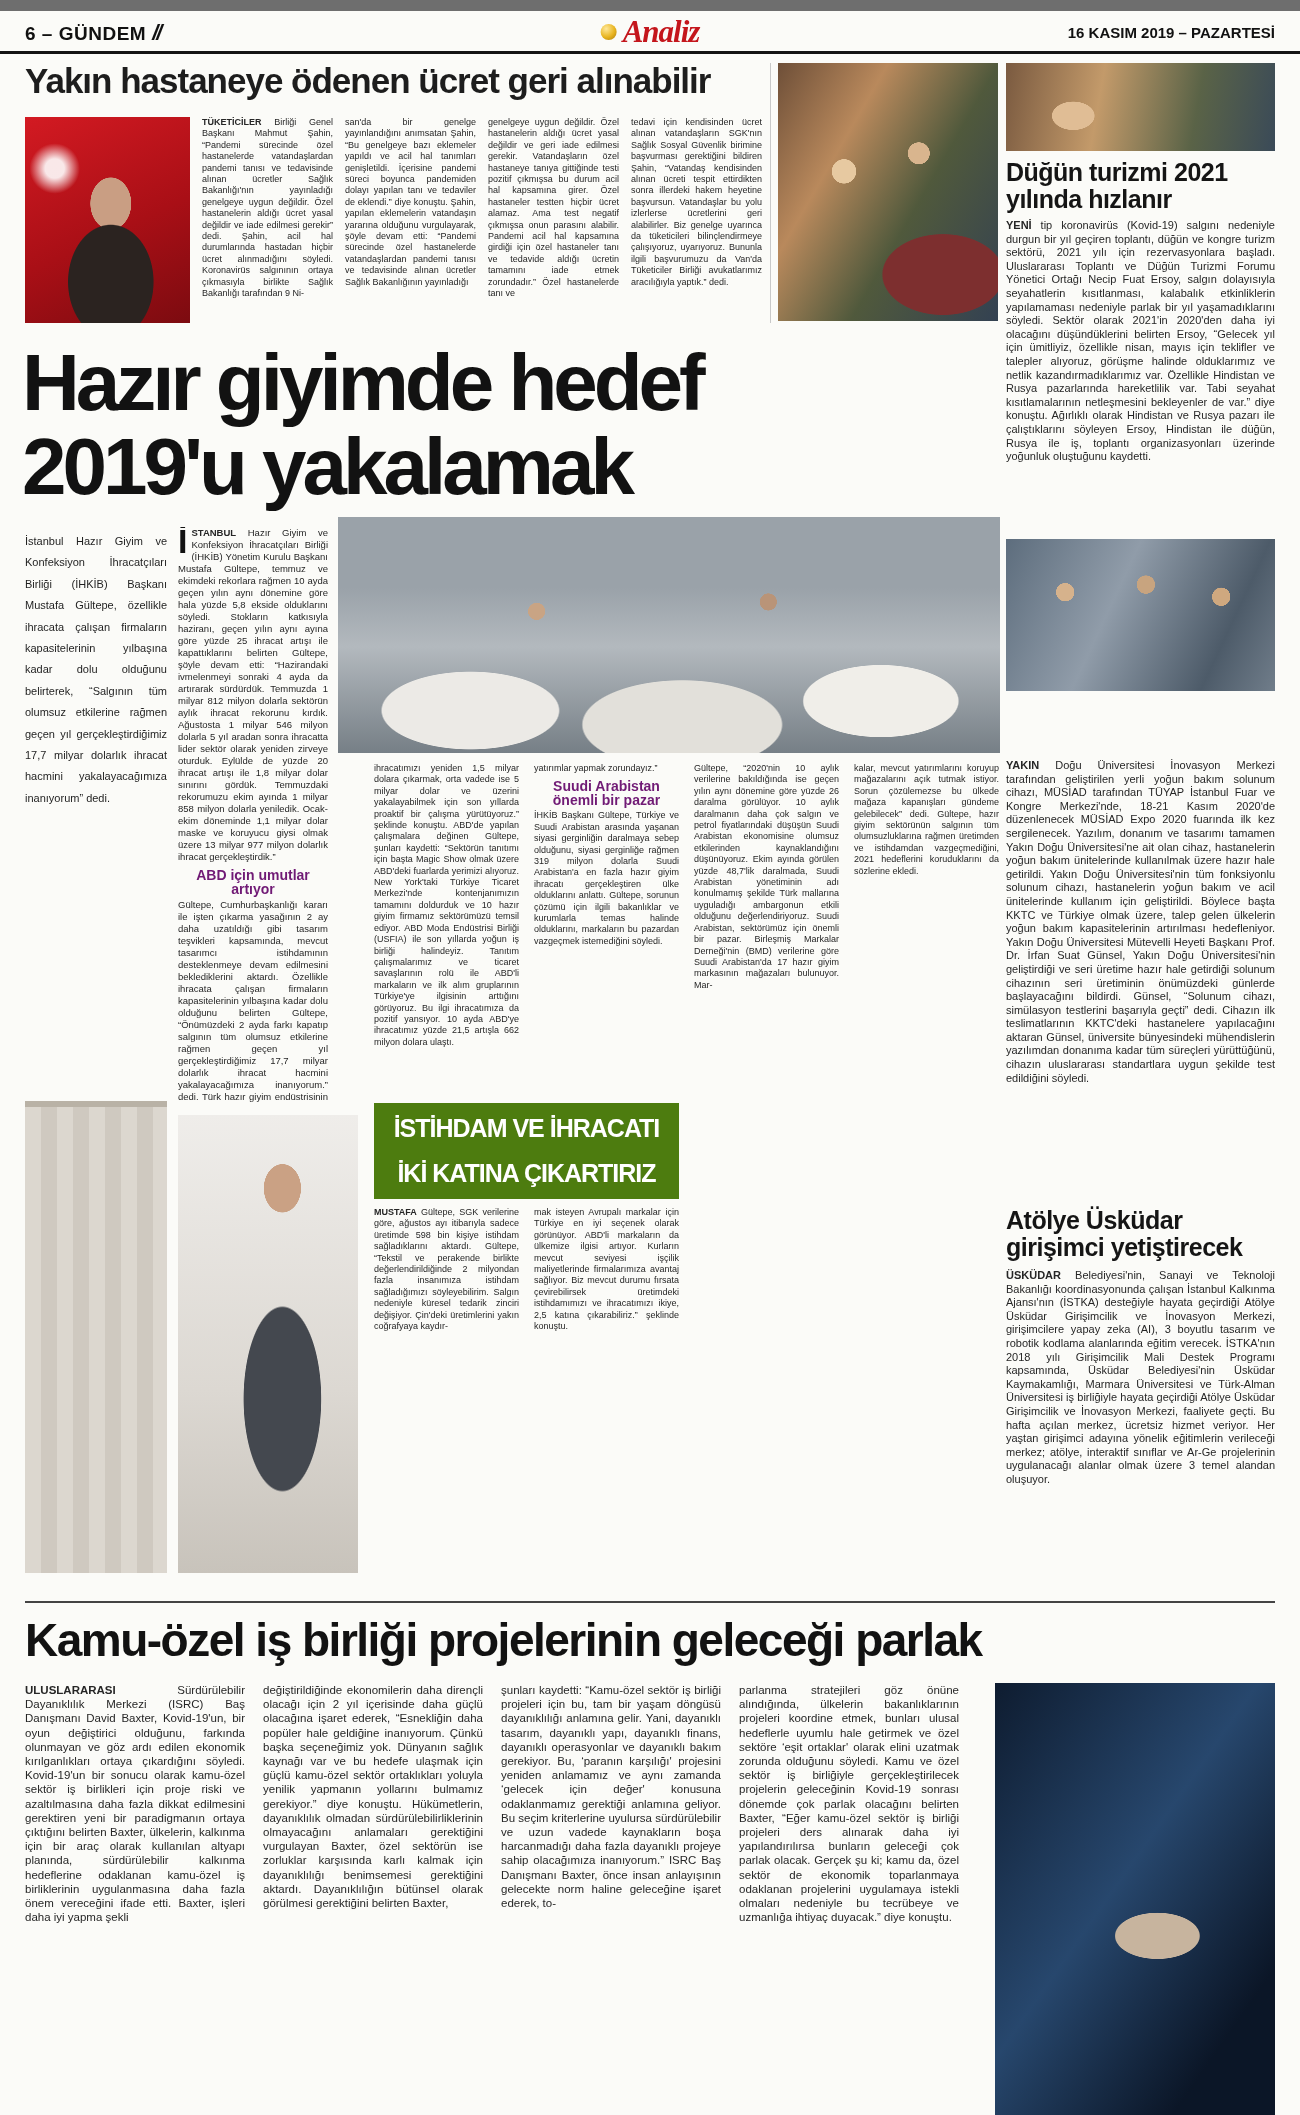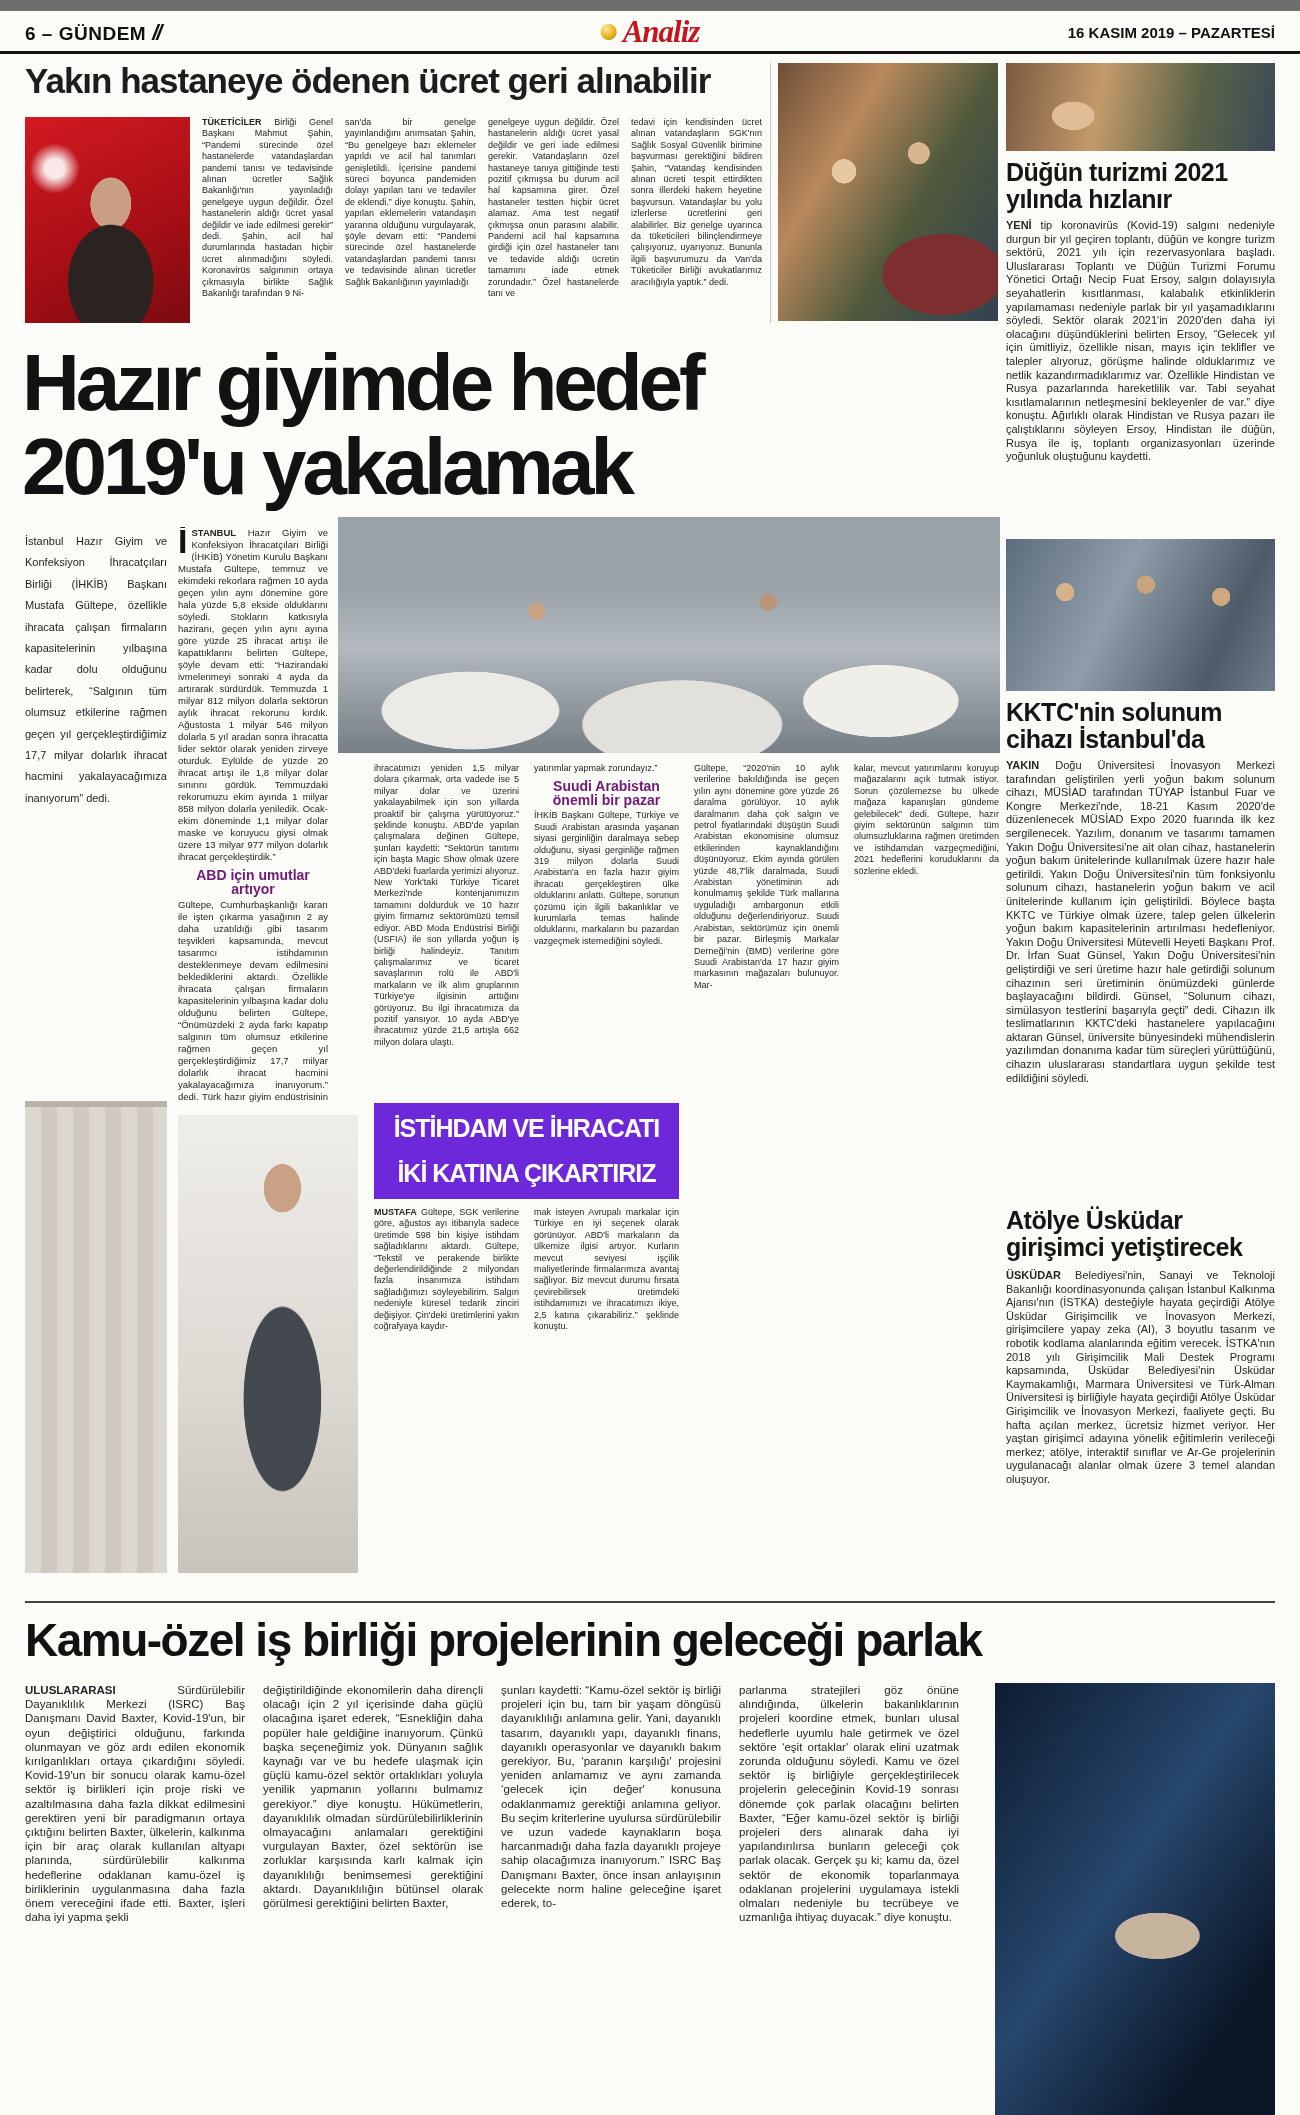--- a/index.html
+++ b/index.html
@@ -36,21 +36,21 @@
           overflow:hidden;hyphens:auto}
   .col-bt{position:absolute;font-size:11.5px;line-height:14.2px;text-align:justify;color:#262626;
           overflow:hidden;hyphens:auto}
   .intro{position:absolute;left:25px;top:520px;width:142px;height:556px;font-size:11px;
          line-height:21.4px;text-align:justify;color:#1f1f1f;overflow:hidden;hyphens:auto}
   .lead{font-weight:bold}
   .dropcap{float:left;font-size:34px;line-height:28px;font-weight:bold;padding-right:4px;color:#111}
   .subhead{color:#701a75;font-weight:bold;font-size:14px;line-height:14px;margin:5px 0 3px;text-align:center}
 
   
-  .qbox{position:absolute;left:374px;top:1092px;width:305px;height:96px;background:#6d28d9;
+  .qbox{position:absolute;left:374px;top:1092px;width:305px;height:96px;background:#4d7c0f;
         color:#fff;text-align:center;display:flex;flex-direction:column;justify-content:center;gap:16px}
   .qbox div{font-size:25px;line-height:29px;font-weight:bold;letter-spacing:-1px}
 
   
   .ph{position:absolute;overflow:hidden}
   .ph-sahin{background:
      radial-gradient(90px 120px at 52% 80%,#2b2320 0 47%,rgba(0,0,0,0) 48%),
      radial-gradient(44px 56px at 52% 42%,#c99e83 0 46%,rgba(0,0,0,0) 47%),
      radial-gradient(60px 60px at 18% 25%,rgba(255,255,255,.9) 0 16%,rgba(255,255,255,0) 42%),
      linear-gradient(155deg,#d31a22,#a90f16 55%,#7c0b10)}
@@ -150,21 +150,20 @@
   </div>
   <div class="col" style="left:374px;top:1196px;width:145px;height:224px">
     <span class="lead">MUSTAFA</span><span> Gültepe, SGK verilerine göre, ağustos ayı itibarıyla sadece üretimde 598 bin kişiye istihdam sağladıklarını aktardı. Gültepe, “Tekstil ve perakende birlikte değerlendirildiğinde 2 milyondan fazla insanımıza istihdam sağladığımızı söyleyebilirim. Salgın nedeniyle küresel tedarik zinciri değişiyor. Çin'deki üretimlerini yakın coğrafyaya kaydır-</span>
   </div>
   <div class="col" style="left:534px;top:1196px;width:145px;height:224px">mak isteyen Avrupalı markalar için Türkiye en iyi seçenek olarak görünüyor. ABD'li markaların da ülkemize ilgisi artıyor. Kurların mevcut seviyesi işçilik maliyetlerinde firmalarımıza avantaj sağlıyor. Biz mevcut durumu fırsata çevirebilirsek üretimdeki istihdamımızı ve ihracatımızı ikiye, 2,5 katına çıkarabiliriz.” şeklinde konuştu.</div>
 
   <div class="ph ph-rack" style="left:25px;top:1090px;width:142px;height:472px"></div>
   <div class="ph ph-gultepe" style="left:178px;top:1104px;width:180px;height:458px"></div>
 
   <div class="ph ph-kktc" style="left:1006px;top:528px;width:269px;height:152px"></div>
-  <div class="h-side" style="top:688px">KKTC'nin solunum cihazı İstanbul'da</div>
   <div class="col-md" style="left:1006px;top:748px;width:269px;height:438px">
     <span class="lead">YAKIN</span><span> Doğu Üniversitesi İnovasyon Merkezi tarafından geliştirilen yerli yoğun bakım solunum cihazı, MÜSİAD tarafından TÜYAP İstanbul Fuar ve Kongre Merkezi'nde, 18-21 Kasım 2020'de düzenlenecek MÜSİAD Expo 2020 fuarında ilk kez sergilenecek. Yazılım, donanım ve tasarımı tamamen Yakın Doğu Üniversitesi'ne ait olan cihaz, hastanelerin yoğun bakım ünitelerinde kullanılmak üzere hazır hale getirildi. Yakın Doğu Üniversitesi'nin tüm fonksiyonlu solunum cihazı, hastanelerin yoğun bakım ve acil ünitelerinde kullanım için geliştirildi. Böylece başta KKTC ve Türkiye olmak üzere, talep gelen ülkelerin yoğun bakım kapasitelerinin artırılması hedefleniyor. Yakın Doğu Üniversitesi Mütevelli Heyeti Başkanı Prof. Dr. İrfan Suat Günsel, Yakın Doğu Üniversitesi'nin geliştirdiği ve seri üretime hazır hale getirdiği solunum cihazının seri üretiminin önümüzdeki günlerde başlayacağını bildirdi. Günsel, “Solunum cihazı, simülasyon testlerini başarıyla geçti” dedi. Cihazın ilk teslimatlarının KKTC'deki hastanelere yapılacağını aktaran Günsel, üniversite bünyesindeki mühendislerin yazılımdan donanıma kadar tüm süreçleri yürüttüğünü, cihazın uluslararası standartlara uygun şekilde test edildiğini söyledi.</span>
   </div>
 
   <div class="h-side" style="top:1196px">Atölye Üsküdar girişimci yetiştirecek</div>
   <div class="col-md" style="left:1006px;top:1258px;width:269px;height:330px">
     <span class="lead">ÜSKÜDAR</span><span> Belediyesi'nin, Sanayi ve Teknoloji Bakanlığı koordinasyonunda çalışan İstanbul Kalkınma Ajansı'nın (İSTKA) desteğiyle hayata geçirdiği Atölye Üsküdar Girişimcilik ve İnovasyon Merkezi, girişimcilere yapay zeka (AI), 3 boyutlu tasarım ve robotik kodlama alanlarında eğitim verecek. İSTKA'nın 2018 yılı Girişimcilik Mali Destek Programı kapsamında, Üsküdar Belediyesi'nin Üsküdar Kaymakamlığı, Marmara Üniversitesi ve Türk-Alman Üniversitesi iş birliğiyle hayata geçirdiği Atölye Üsküdar Girişimcilik ve İnovasyon Merkezi, faaliyete geçti. Bu hafta açılan merkez, ücretsiz hizmet veriyor. Her yaştan girişimci adayına yönelik eğitimlerin verileceği merkez; atölye, interaktif sınıflar ve Ar-Ge projelerinin uygulanacağı alanlar olmak üzere 3 temel alandan oluşuyor.</span>
   </div>
 
   <div class="rule" style="left:25px;top:1590px;width:1250px;height:2px;background:#444"></div>

